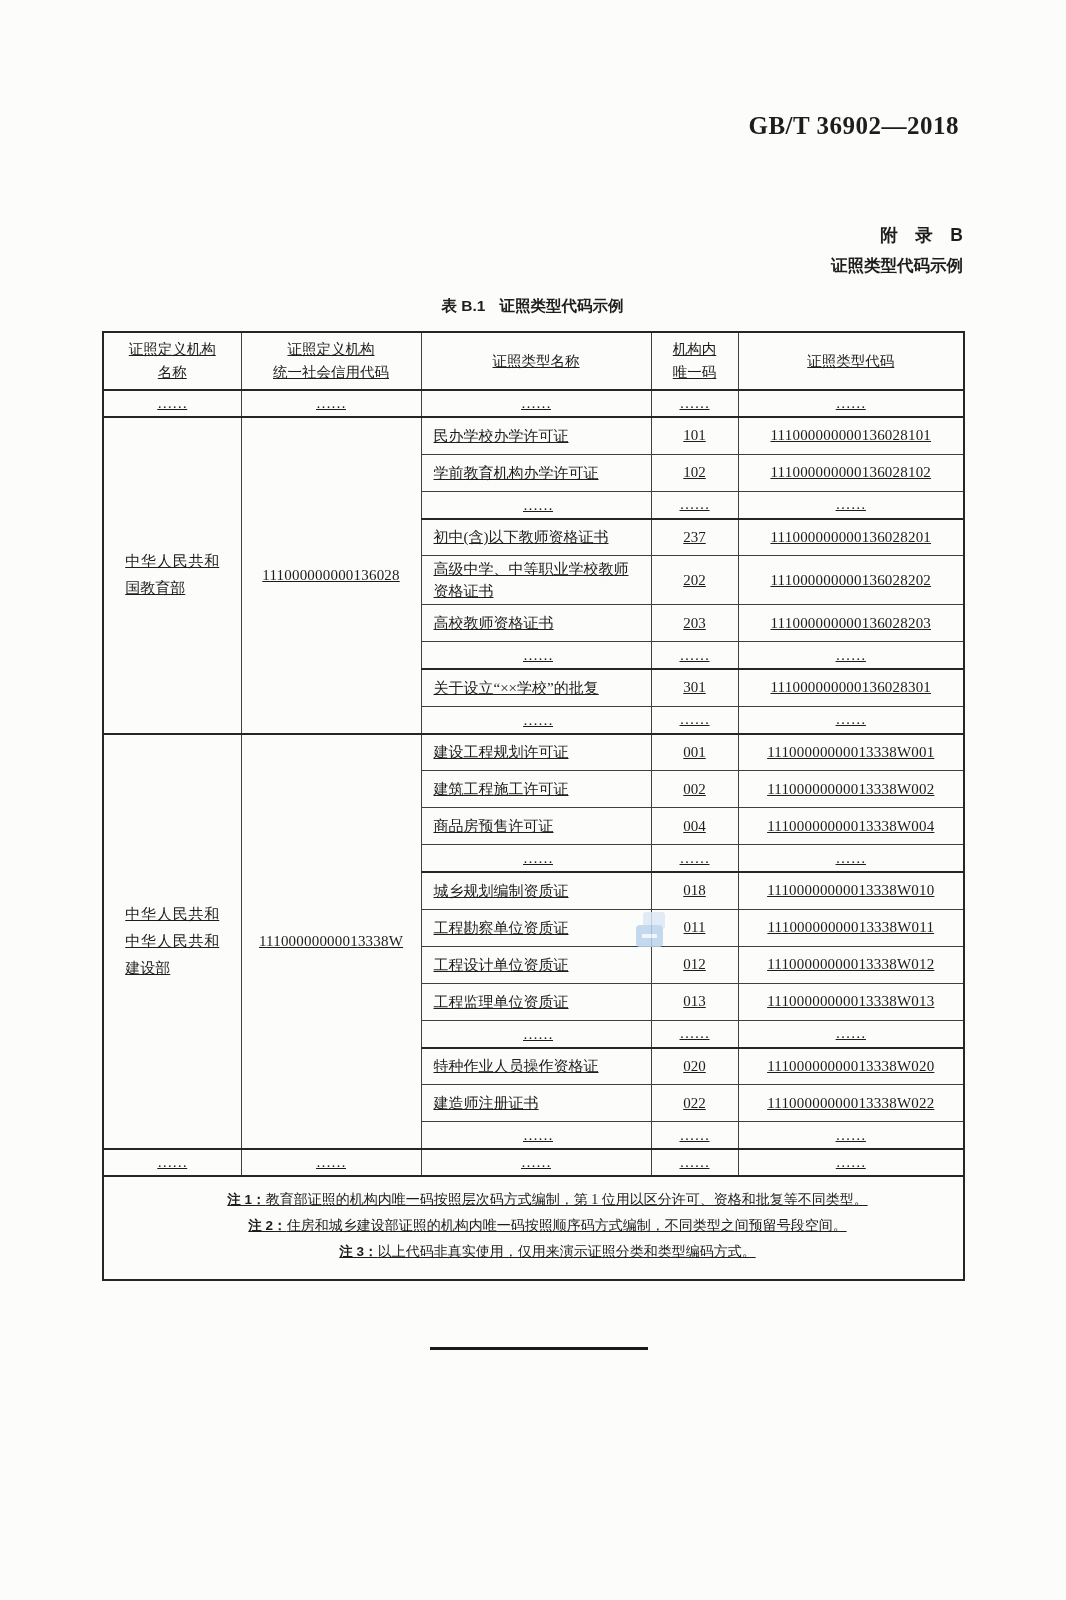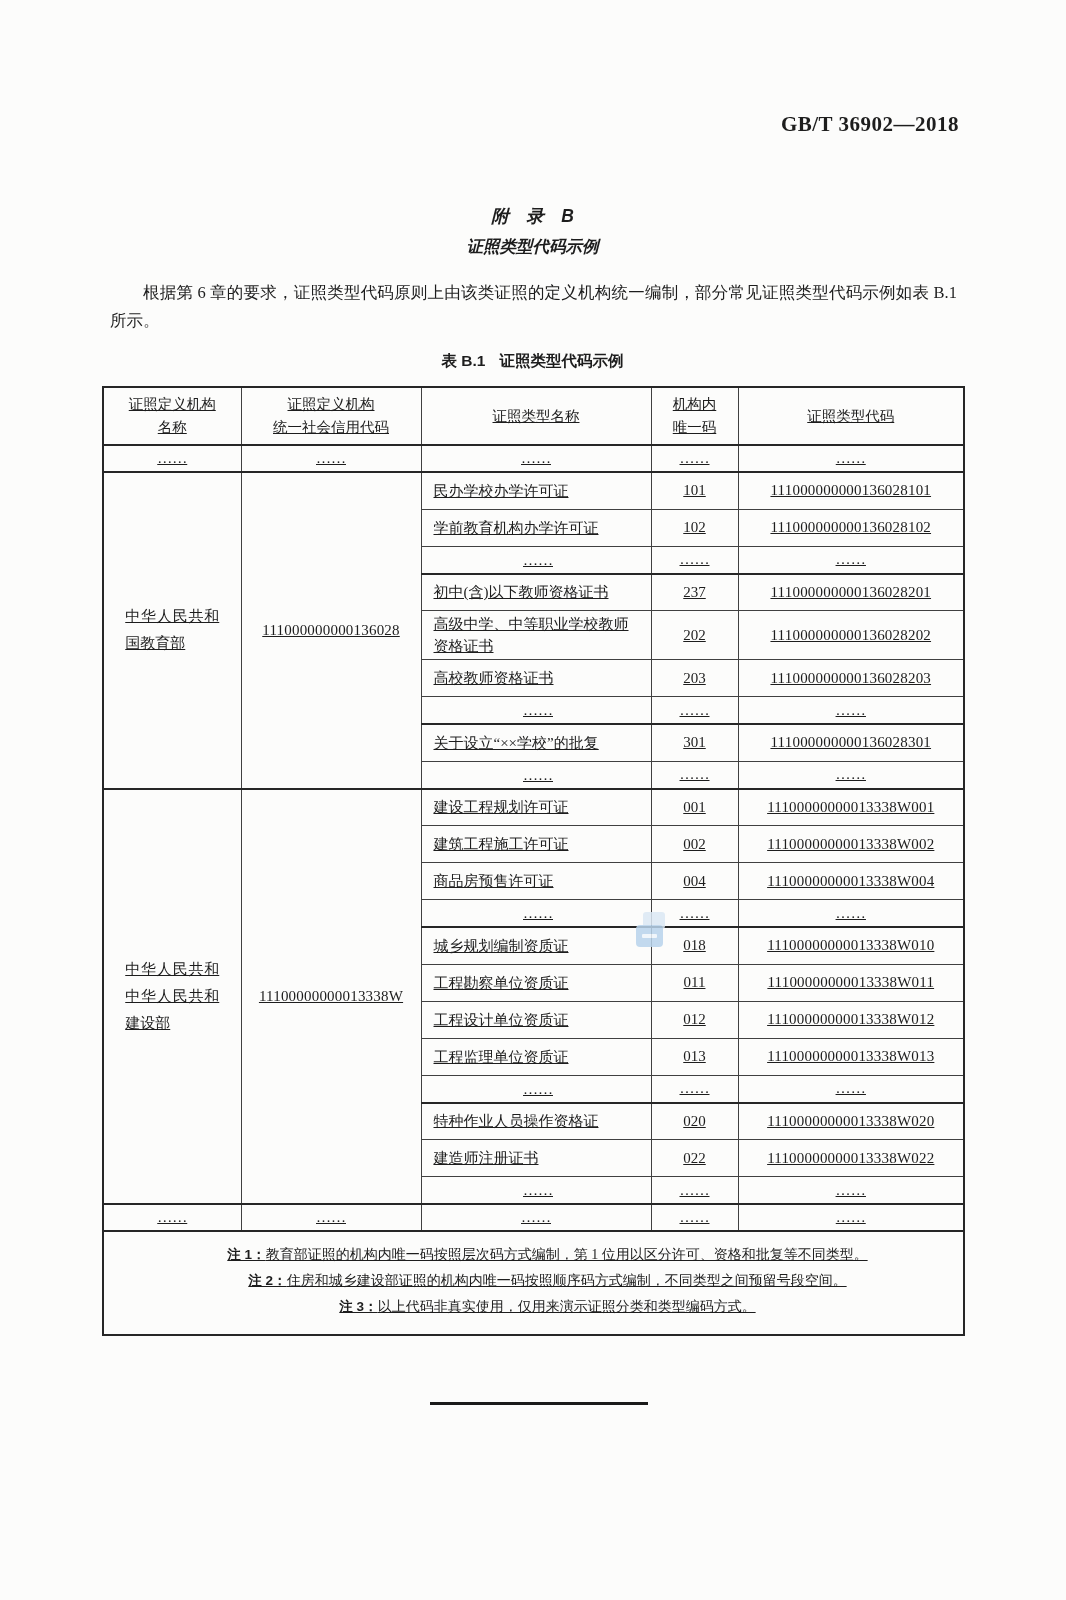--- a/index.html
+++ b/index.html
@@ -6,27 +6,26 @@
   html, body { background:#ffffff; }
   .page {
     width:1066px; height:1600px; position:relative; overflow:hidden;
     background:#fcfcfb; color:#1d1d1d;
     font-family:"Liberation Serif","DejaVu Serif",serif;
   }
   .content { width:861px; margin-left:102px; padding-top:112px; }
 
   .std-no {
     text-align:right; padding-right:4px;
-    font-weight:bold; font-size:21px; letter-spacing:.5px;
+    font-weight:bold; font-size:25px; letter-spacing:.5px;
   }
 
   .appendix {
-    margin-top:64px; text-align:center; font-weight:bold;
+    margin-top:80px; text-align:right; font-weight:bold;
     font-family:"Liberation Sans","DejaVu Sans",sans-serif;
-    font-style:italic;
   }
   .appendix .t1 { font-size:17.5px; line-height:30px; }
   .appendix .t2 { font-size:16px;   line-height:30px; }
   .appendix .t3 { font-size:16.5px; line-height:30px; }
 
   .intro {
     margin-top:18px; padding:0 6px 0 8px;
     font-size:16.5px; line-height:28px;
     text-align:justify; text-indent:2em;
   }
@@ -92,21 +91,20 @@
 <div class="page">
   <div class="content">
 
     <div class="std-no">GB/T 36902—2018</div>
 
     <div class="appendix">
       <div class="t1">附　录　B</div>
       <div class="t3">证照类型代码示例</div>
     </div>
 
-    <p class="intro">根据第 6 章的要求，证照类型代码原则上由该类证照的定义机构统一编制，部分常见证照类型代码示例如表 B.1 所示。</p>
 
     <div class="caption">
       <span>表 B.1</span><span class="gap"></span><span>证照类型代码示例</span>
     </div>
 
     <table class="doc-table">
       <colgroup>
         <col style="width:138px">
           <col style="width:180px">
           <col style="width:230px">

